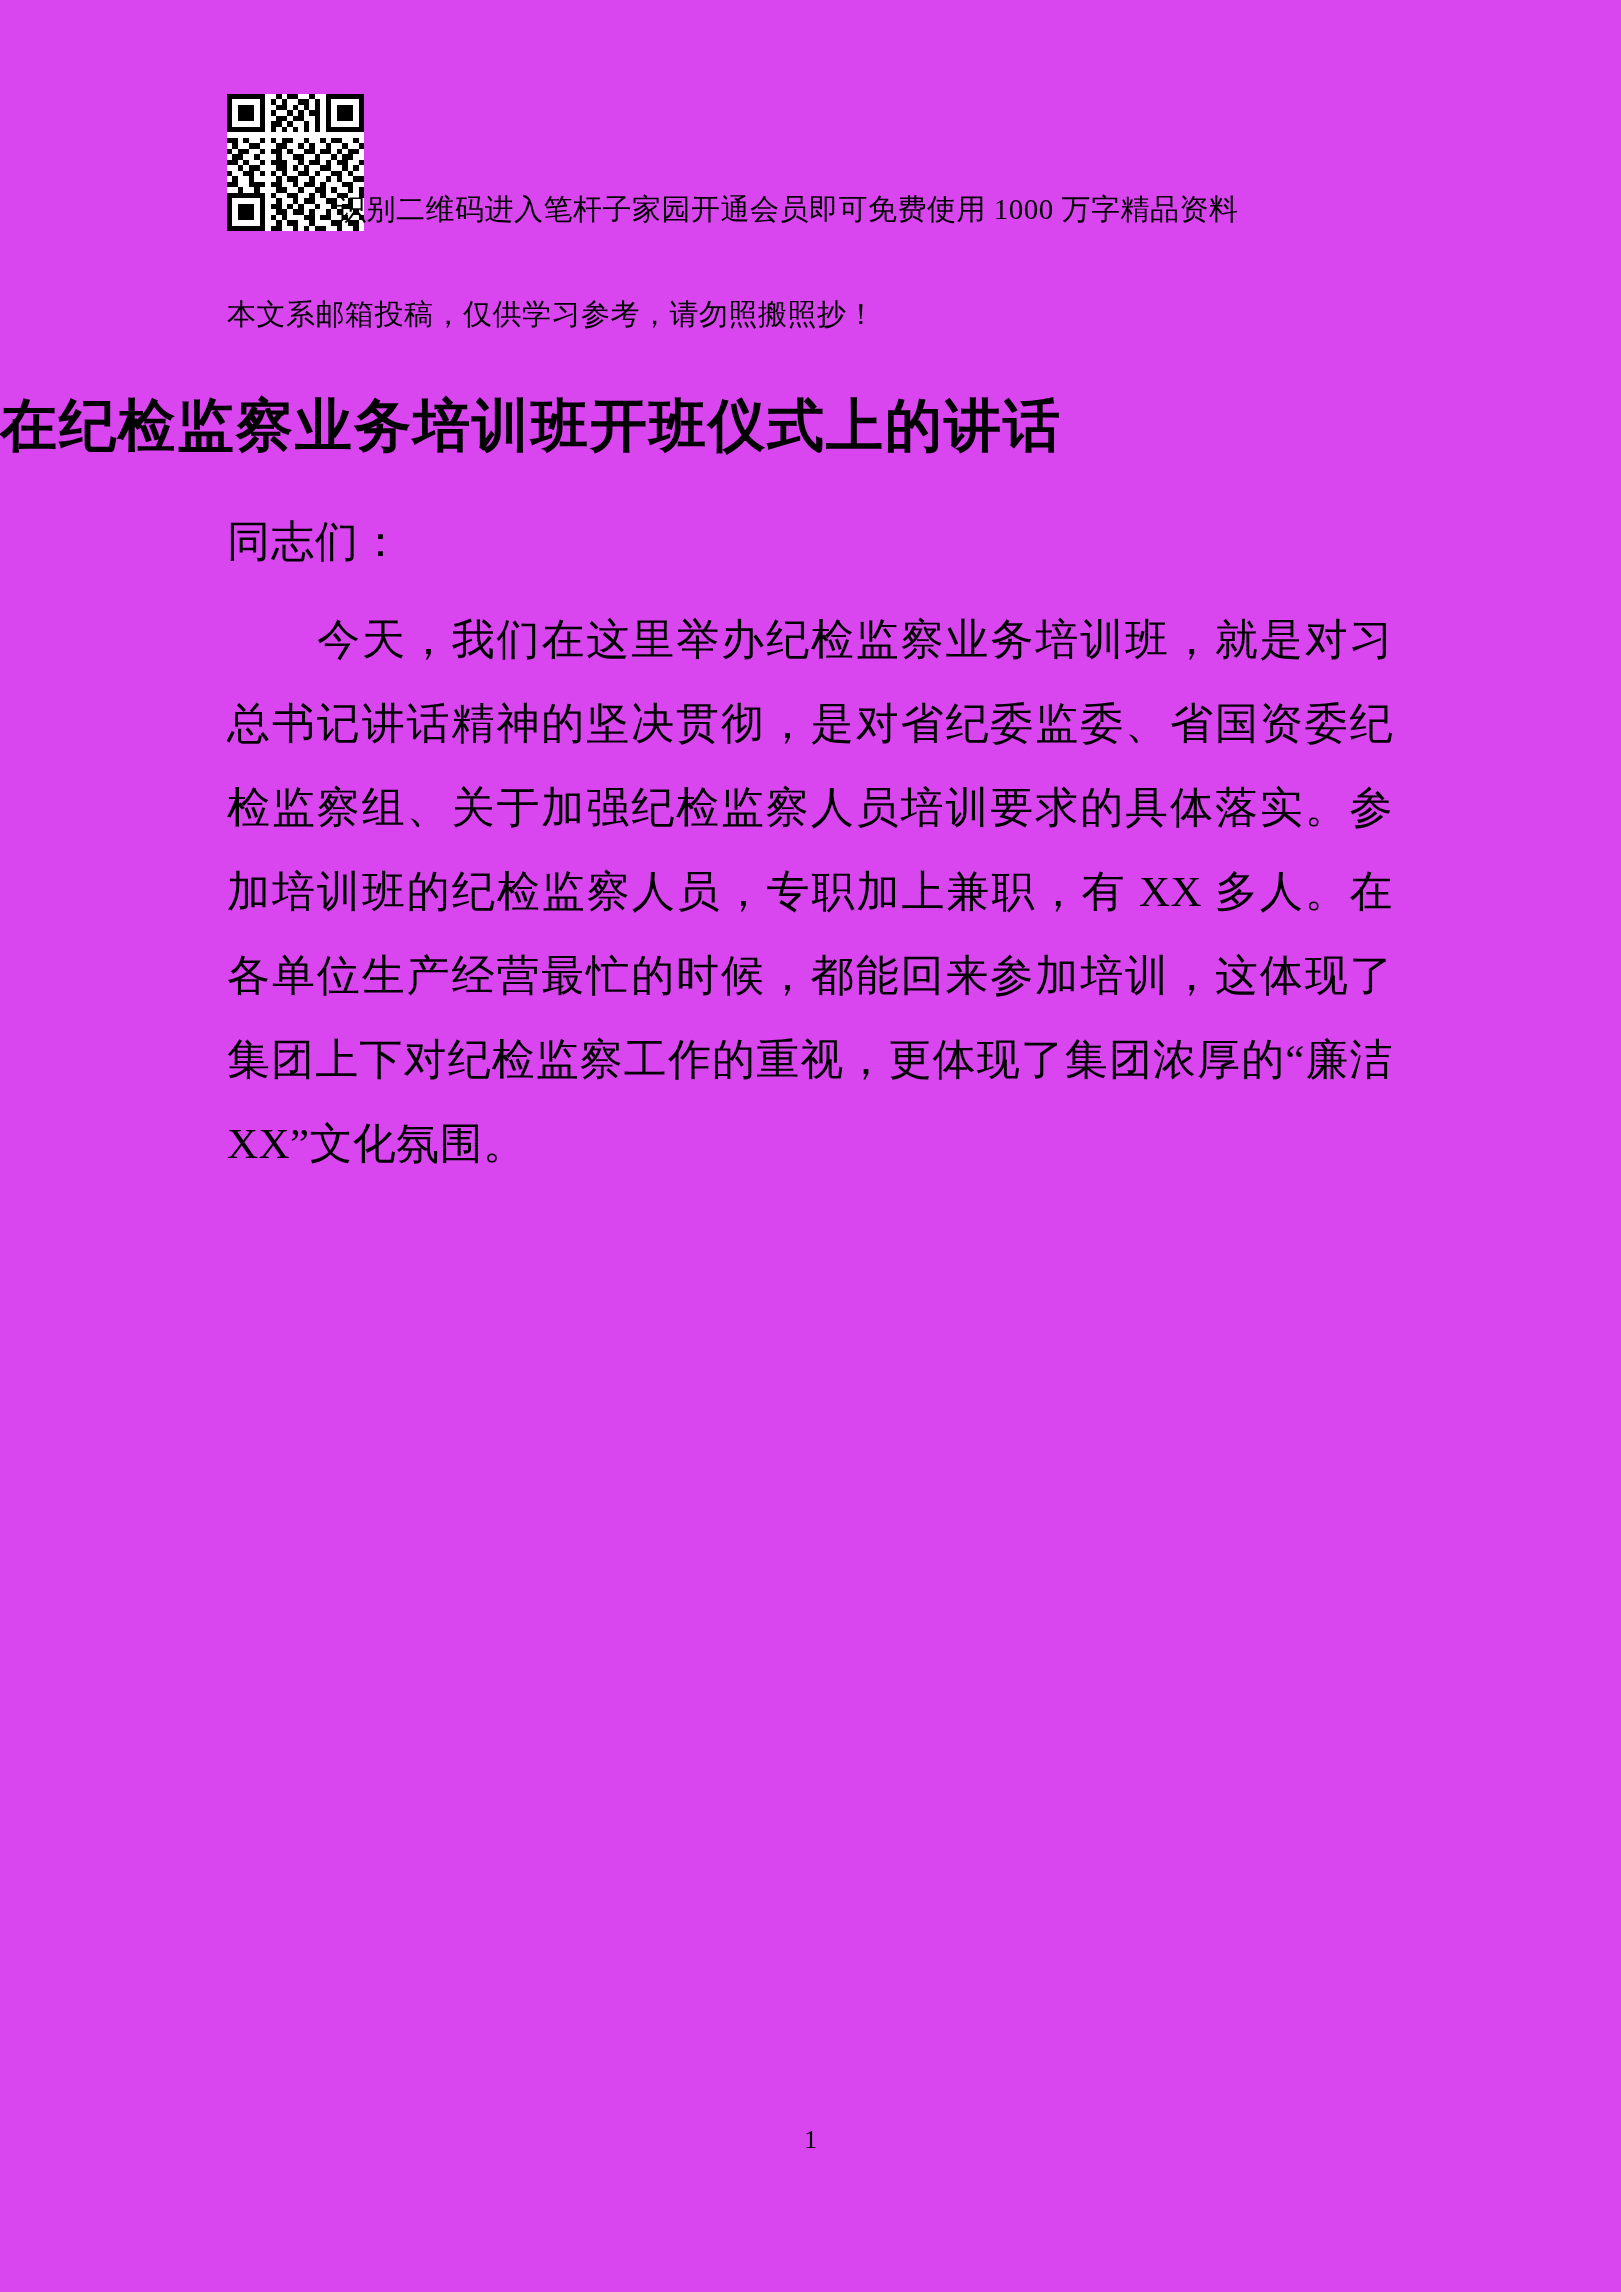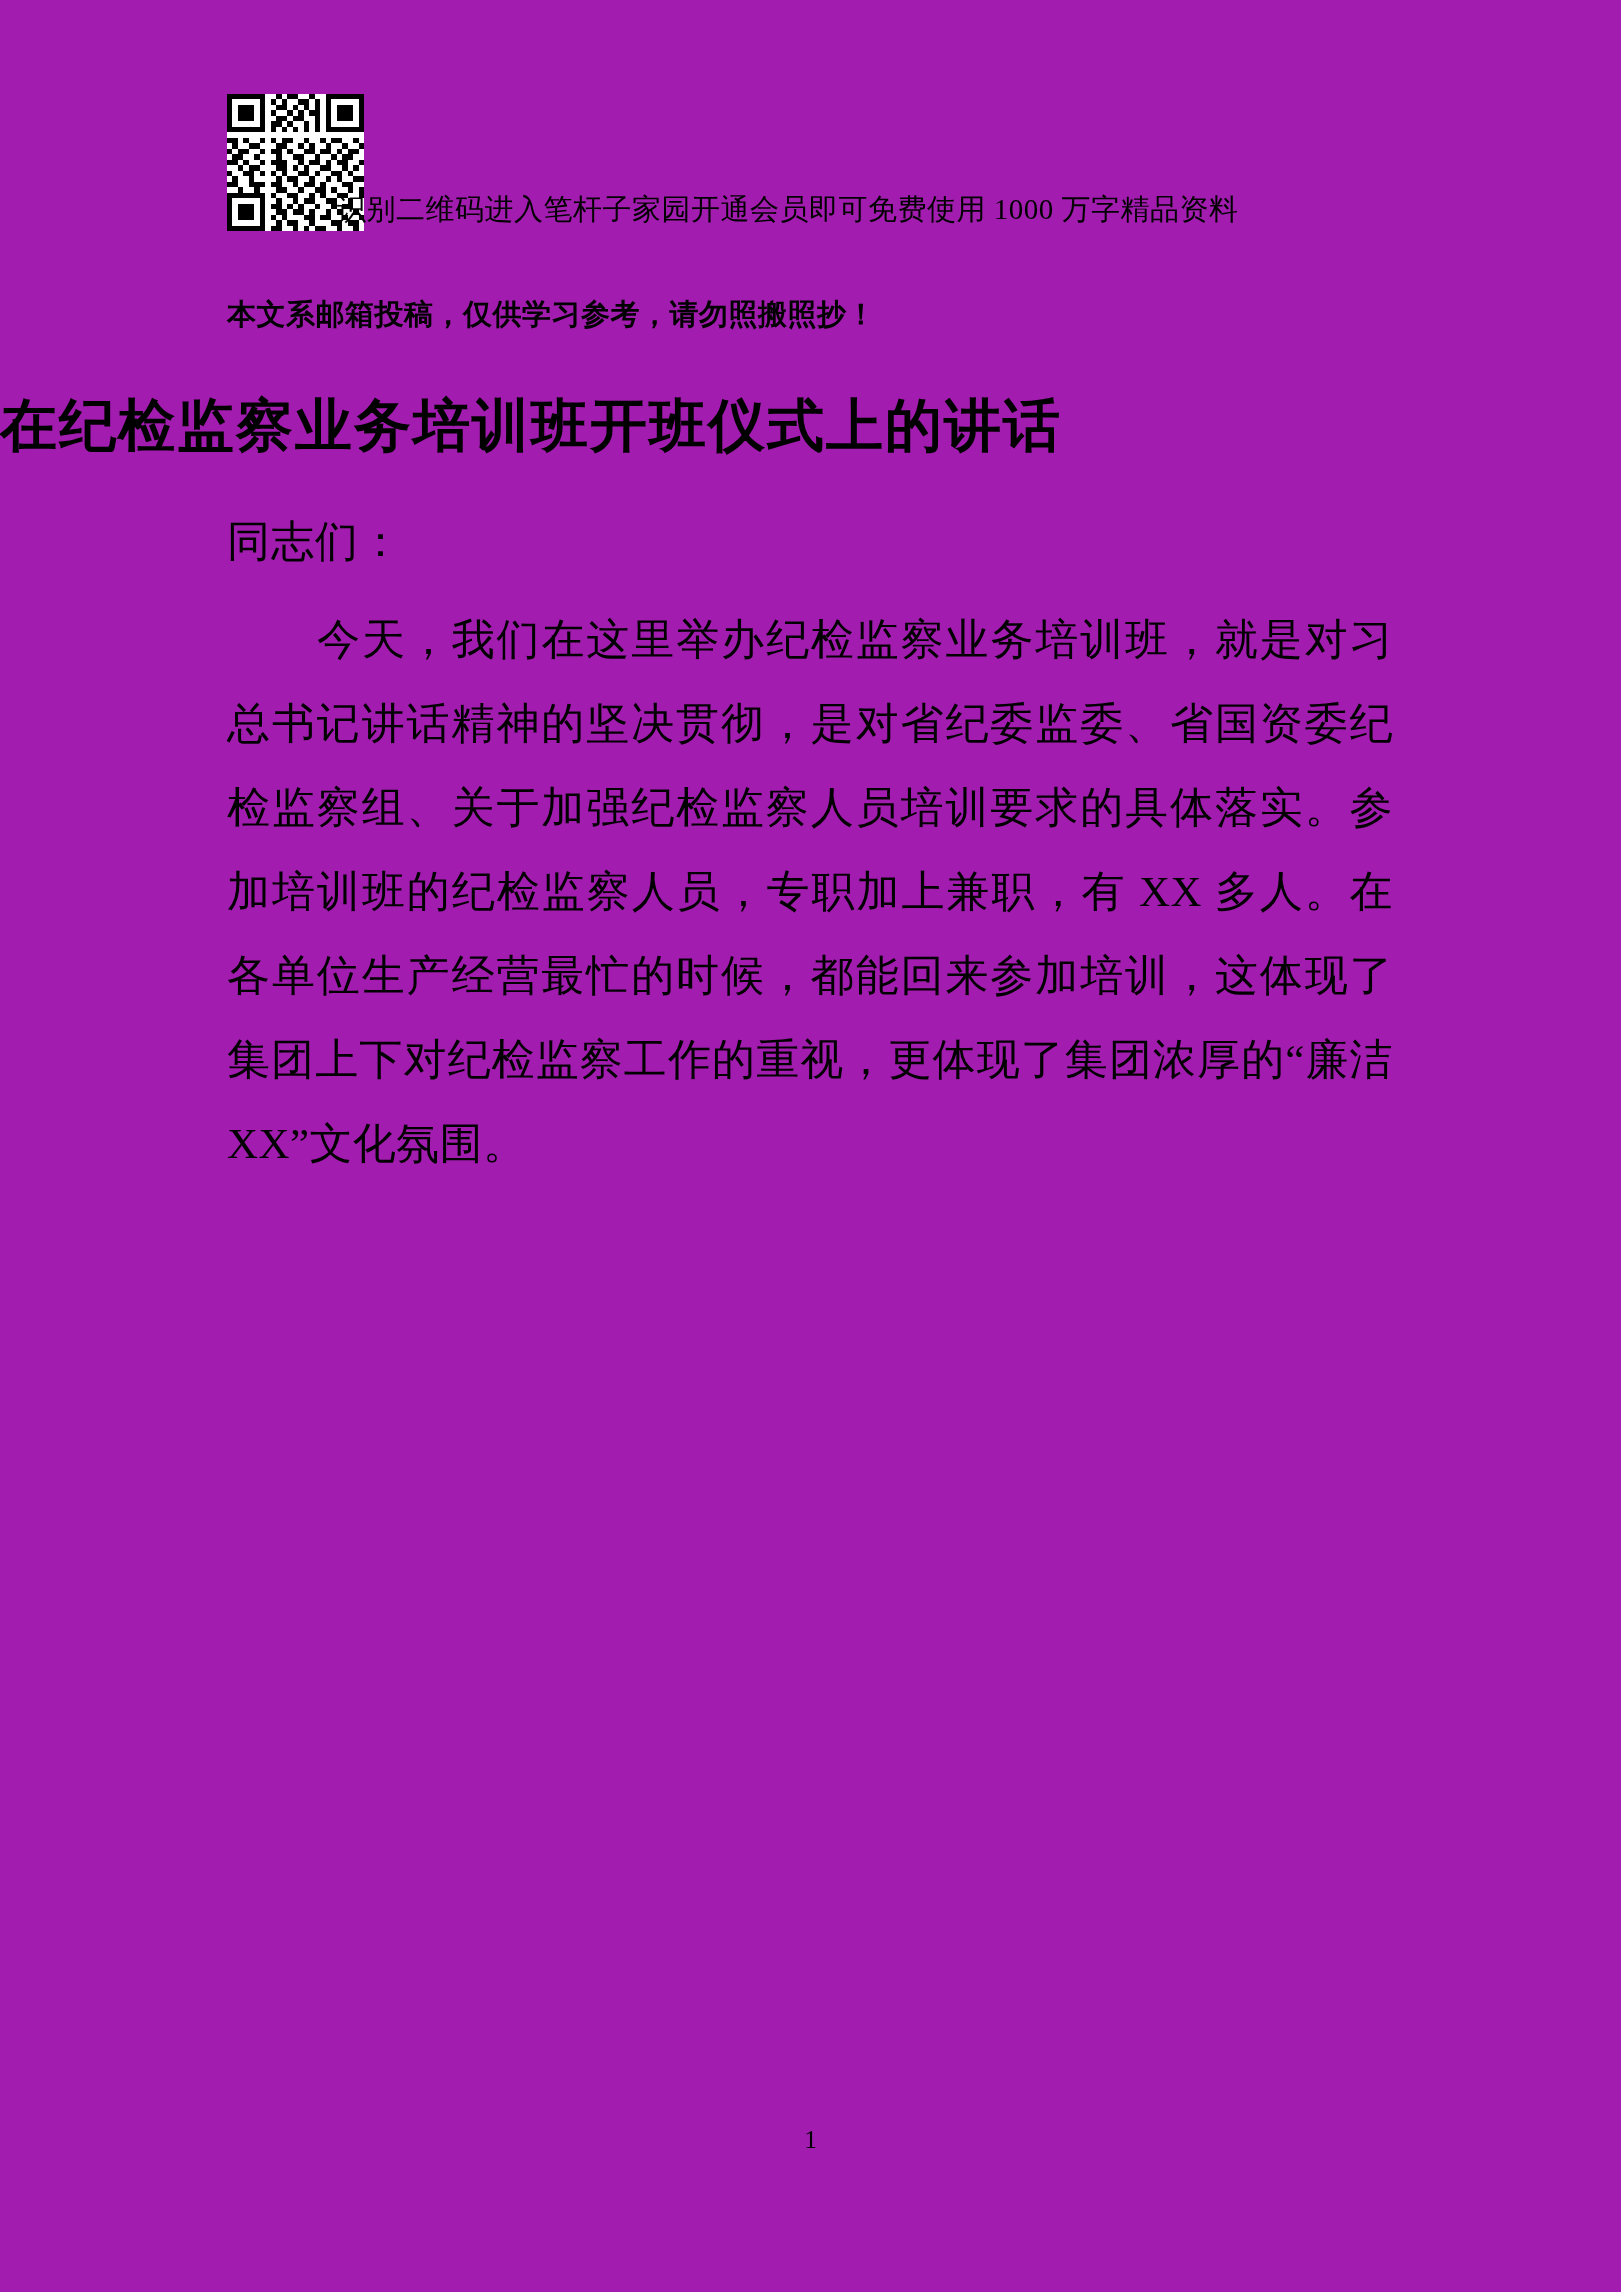--- a/index.html
+++ b/index.html
@@ -12,21 +12,21 @@
     height: 2293px;
     font-family: "Liberation Serif", "DejaVu Serif", serif;
     color: #000000;
     position: relative;
     overflow: hidden;
   }
   .page {
     position: relative;
     width: 1621px;
     height: 2293px;
-    background: #a21caf;
+    background: #d946ef;
   }
 
   
   .header-block {
     position: absolute;
     left: 227px;
     top: 94px;
     width: 1166px;
   }
   .qr-row {
@@ -53,21 +53,20 @@
   }
 
   .disclaimer {
     position: absolute;
     left: 227px;
     top: 294px;
     font-size: 29px;
     line-height: 41px;
     letter-spacing: 0.5px;
     white-space: nowrap;
-    font-weight: bold;
   }
 
   
   .doc-title {
     position: absolute;
     left: 0px;
     top: 348px;
     width: 1621px;
     font-size: 57px;
     font-weight: bold;

